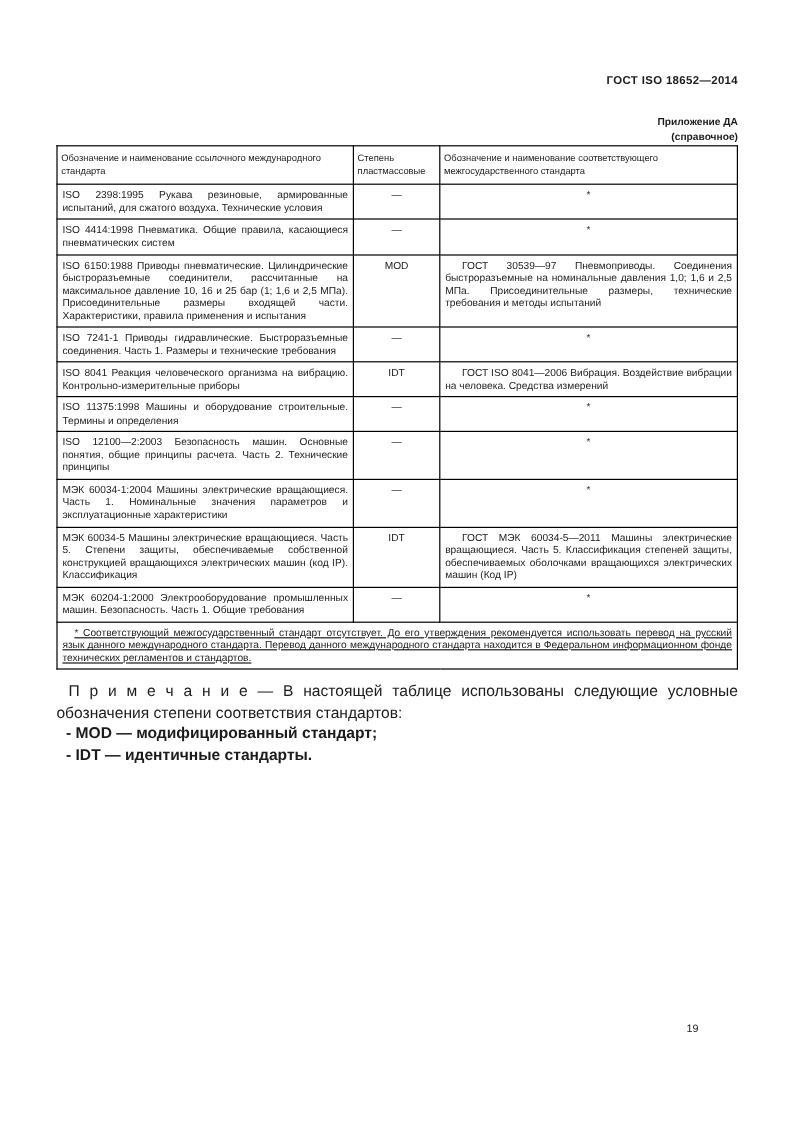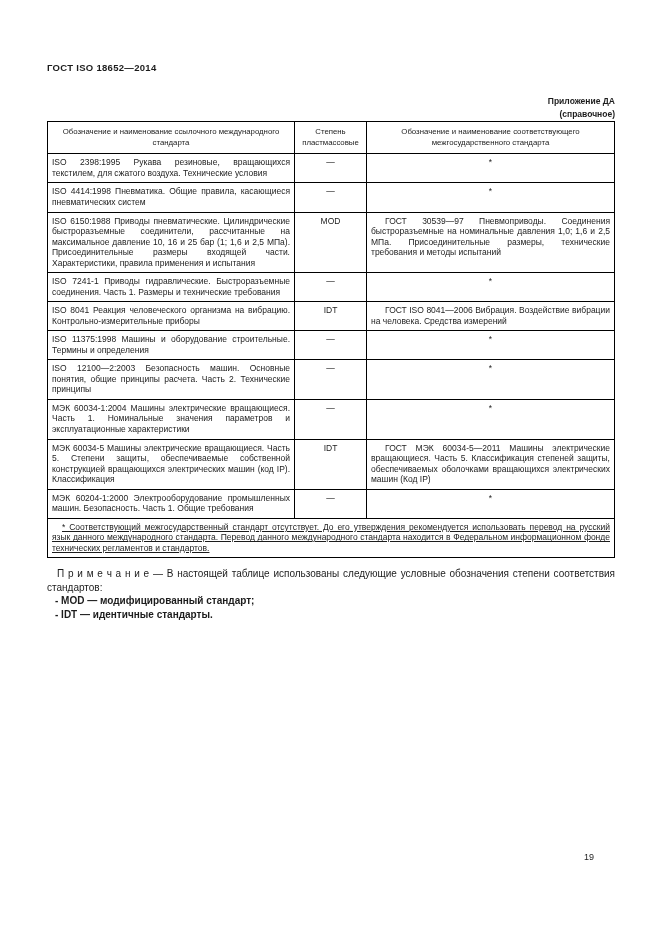--- a/index.html
+++ b/index.html
@@ -15,20 +15,21 @@
     font-family: "Liberation Sans", "DejaVu Sans", sans-serif;
     color: #1c1c1c;
   }
   .page {
     position: absolute;
     inset: 0;
     padding: 62px 46px 0 47px;
     box-sizing: border-box;
   }
   .doc-header {
+    text-align: right;
     font-weight: bold;
     font-size: 9.5px;
     letter-spacing: 0.3px;
   }
   .annex {
     margin-top: 22px;
     text-align: right;
     font-weight: bold;
     font-size: 8.5px;
     line-height: 1.55;
@@ -57,51 +58,51 @@
     vertical-align: top;
     font-size: 8.5px;
     line-height: 1.24;
     padding: 3px 4px 4px 4px;
     box-sizing: border-box;
     word-wrap: break-word;
   }
   table.std th {
     font-weight: normal;
     font-size: 7.8px;
-    text-align: center;
+    text-align: left;
     line-height: 1.35;
     padding: 5px 3px;
     vertical-align: middle;
   }
   td.c-ref { text-align: justify; }
   td.c-deg { text-align: center; }
   td.c-gost { text-align: justify; text-indent: 14px; }
   td.c-gost.is-star { text-align: center; text-indent: 0; }
   td.footnote {
     text-align: justify;
     text-indent: 10px;
     padding: 4px 5px 6px 5px;
     text-decoration: underline;
   }
   .note {
     margin-top: 9px;
-    font-size: 10px;
+    font-size: 13px;
     line-height: 1.35;
   }
   .note-title {
     text-align: justify;
     text-indent: 10px;
   }
   .note-item {
     padding-left: 8px;
     font-weight: bold;
   }
   .page-number {
     position: absolute;
-    right: 67px;
+    right: 79px;
     bottom: 74px;
     font-size: 9px;
   }
 </style>
 </head>
 <body>
 
 <div class="page">
 
   <div class="doc-header">
@@ -123,21 +124,21 @@
     </colgroup>
     <thead>
       <tr>
         <th>Обозначение и наименование ссылочного международного стандарта</th>
         <th>Степень пластмассовые</th>
         <th>Обозначение и наименование соответствующего межгосударственного стандарта</th>
       </tr>
     </thead>
     <tbody>
   <tr>
-    <td class="c-ref">ISO 2398:1995 Рукава резиновые, вращающихся текстилем, для сжатого воздуха. Технические условия</td>
+    <td class="c-ref">ISO 2398:1995 Рукава резиновые, армированные испытаний, для сжатого воздуха. Технические условия</td>
     <td class="c-deg">—</td>
     <td class="c-gost is-star">*</td>
   </tr>
 
   <tr>
     <td class="c-ref">ISO 4414:1998 Пневматика. Общие правила, касающиеся пневматических систем</td>
     <td class="c-deg">—</td>
     <td class="c-gost is-star">*</td>
   </tr>
 

